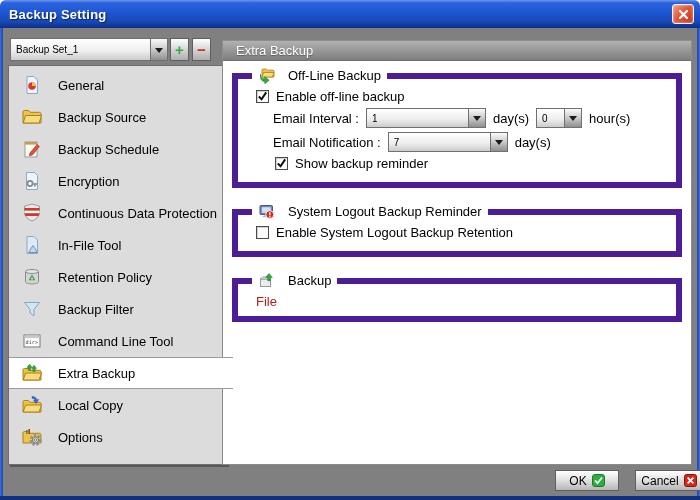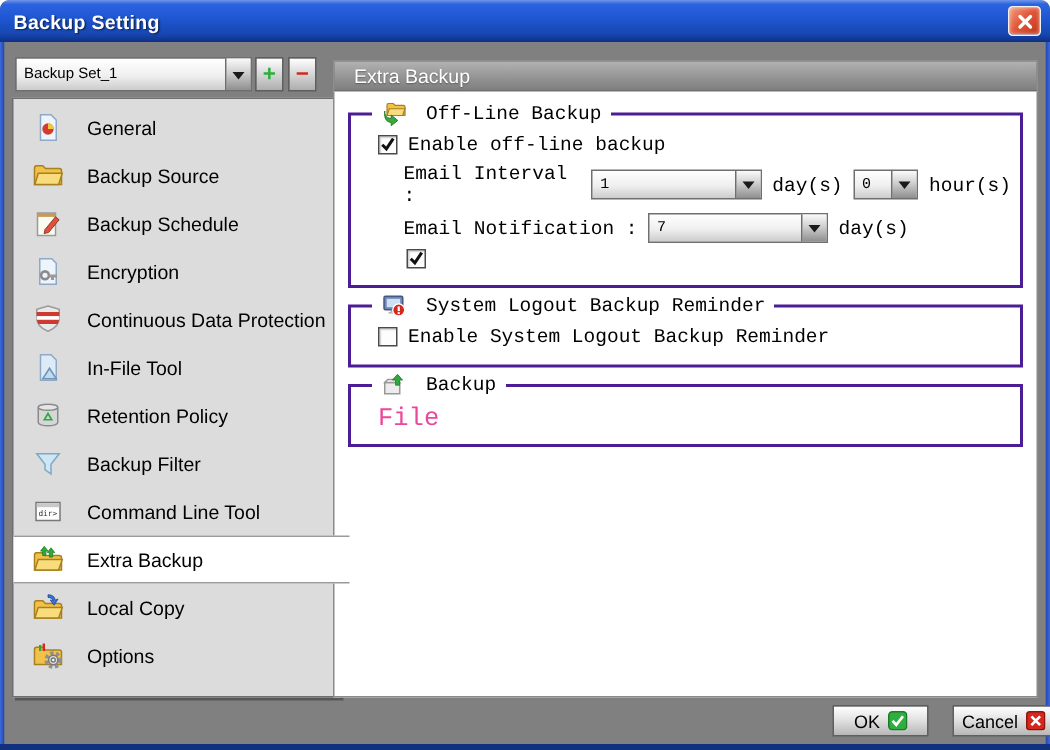--- a/index.html
+++ b/index.html
@@ -74,41 +74,41 @@
     border:1px solid #8e8e8e; border-bottom:1px solid #6f6f6f;
     display:flex; align-items:center;
   }
   .main-header .txt { color:#ffffff; font-size:13px; padding-left:13px; text-shadow:0 1px 1px rgba(0,0,0,.35); }
 
   .main-content {
     position:absolute; left:219px; top:33px; width:470px; height:404px;
     background:#ffffff; border:1px solid #8a8a8a; border-top:none;
     padding:6px 9px;
   }
-  fieldset { border:2px solid #4c1d95; margin-bottom:3px; padding:1px 6px 7px 6px;font-family:Liberation Mono, monospace; }
+  fieldset { border:6px solid #4c1d95; margin-bottom:15px; padding:1px 6px 7px 6px; }
   legend { display:flex; align-items:center; gap:13px; margin-left:8px; padding:0 6px; font-size:13px; color:#000; }
   legend .ic { width:17px; height:17px; display:flex; }
 
   .form-row { display:flex; align-items:center; gap:7px; margin:4px 0; font-size:13px; color:#000; }
   .ind-1 { margin-left:12px; }
   .ind-2 { margin-left:29px; }
   .ind-3 { margin-left:31px; }
 
   .cb {
     width:13px; height:13px; border:1px solid #4a4a4a; background:#fdfdfd;
     display:inline-flex; align-items:center; justify-content:center; flex:0 0 13px;
     box-shadow: inset 1px 1px 1px rgba(0,0,0,.18);
   }
   .cb svg { display:none; }
   .cb.checked svg { display:block; }
 
   .w120 { width:120px; } .w46 { width:46px; }
   .combo.field { height:20px; }
 
-  .plain-text { font-size:17px; color:#ec4899; margin-left:12px; margin-top:4px; }
+  .plain-text { font-size:13px; color:#b91c1c; margin-left:12px; margin-top:4px; }
 
   
   .btn {
     position:absolute; height:21px; border:1px solid #5f5f5f;
     background:linear-gradient(180deg,#ffffff 0%,#e3e3e3 45%,#b7b7b7 100%);
     display:flex; align-items:center; justify-content:center; gap:5px;
     font-size:12px; color:#000; white-space:nowrap;
   }
   .ok-btn { left:552px; top:442px; width:64px; }
   .cancel-btn { left:632px; top:442px; width:68px; }
@@ -338,20 +338,21 @@
           </span>
           <span>day(s)</span>
         </div>
 
         <div class="form-row ind-3">
           <span class="cb checked">
             <svg width="11" height="11" viewBox="0 0 12 12">
                 <path d="M2 6l3 3 5-7.5" stroke="#111" stroke-width="2.2" fill="none"></path>
               </svg>
           </span>
+          <span>Show backup reminder</span>
         </div>
       </fieldset>
 
       <fieldset>
         <legend>
           <span class="ic">
             <svg width="17" height="17" viewBox="0 0 17 17">
                 <rect x="2" y="2.5" width="12.5" height="9" rx="1" fill="#6d87b8" stroke="#44597e"></rect>
                 <rect x="3.8" y="4.2" width="9" height="5.6" fill="#cfe0f5"></rect>
                 <rect x="6.5" y="11.5" width="3.6" height="1.4" fill="#9a9a9a"></rect>
@@ -360,21 +361,21 @@
                 <rect x="11.1" y="9.3" width="1.45" height="3.1" fill="#fff"></rect>
                 <rect x="11.1" y="13.1" width="1.45" height="1.3" fill="#fff"></rect>
               </svg>
           </span>
           <span>System Logout Backup Reminder</span>
         </legend>
         <div class="form-row ind-1">
           <span class="cb">
             
           </span>
-          <span>Enable System Logout Backup Reminder</span>
+          <span>Enable System Logout Backup Retention</span>
         </div>
       </fieldset>
 
       <fieldset>
         <legend>
           <span class="ic">
             <svg width="17" height="17" viewBox="0 0 17 17">
                 <rect x="2.5" y="7" width="10" height="7.5" fill="#ececec" stroke="#999"></rect>
                 <path d="M2.5 7l2-2h6l2 2z" fill="#f8f8f8" stroke="#999"></path>
                 <path d="M11 1.5l3.4 3.9h-2v3.4H9.7V5.4H7.6z" fill="#2fa83c" stroke="#1c7a24" stroke-width=".5"></path>

